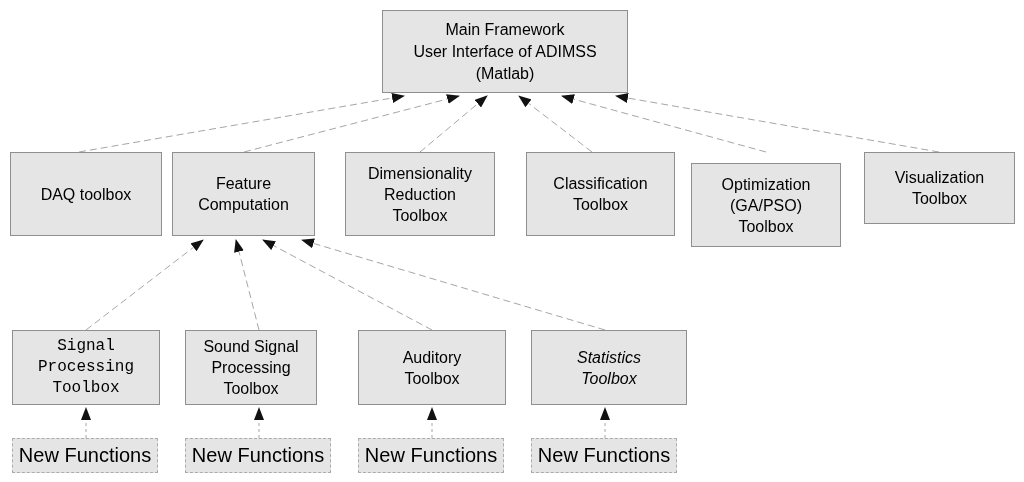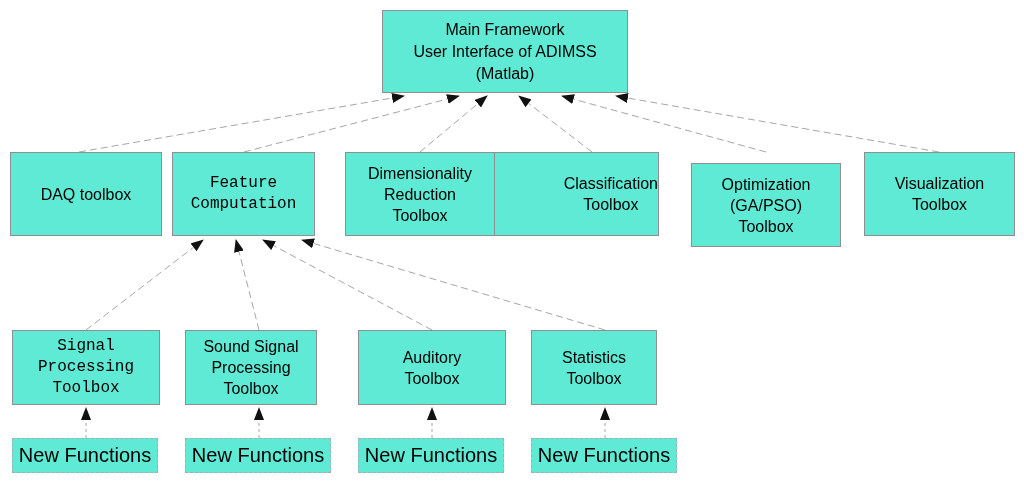--- a/index.html
+++ b/index.html
@@ -9,21 +9,21 @@
     font-family: "Liberation Sans", sans-serif;
     position: relative;
     overflow: hidden;
     color: #000;
   }
   #arrow-layer {
     position: absolute; left: 0; top: 0; z-index: 1;
   }
   .box {
     position: absolute;
-    background: #5eead4;
+    background: #e5e5e5;
     border: 1px solid #8f8f8f;
     display: flex;
     align-items: center;
     justify-content: center;
     text-align: center;
     z-index: 2;
     box-sizing: border-box;
   }
   .box .lbl {
     white-space: pre-line;
@@ -73,58 +73,58 @@
 
 <div class="box main-box" style="left:382px; top:10px; width:246px; height:83px;">
   <span class="lbl">Main Framework
 User Interface of ADIMSS
 (Matlab)</span>
 </div>
 
 <div class="box" style="left:10px; top:152px; width:152px; height:84px;">
   <span class="lbl">DAQ toolbox</span>
 </div>
-<div class="box" style="left:172px; top:152px; width:143px; height:84px;font-family:Liberation Mono, monospace;">
+<div class="box" style="left:172px; top:152px; width:143px; height:84px;">
   <span class="lbl">Feature
 Computation</span>
 </div>
 <div class="box" style="left:345px; top:152px; width:150px; height:84px;align-items:center;">
   <span class="lbl">Dimensionality
 Reduction
 Toolbox</span>
 </div>
-<div class="box" style="left:494px; top:152px; width:165px; height:84px;justify-content:flex-end;">
+<div class="box" style="left:526px; top:152px; width:149px; height:84px;">
   <span class="lbl">Classification
 Toolbox</span>
 </div>
 <div class="box" style="left:691px; top:163px; width:150px; height:84px;">
   <span class="lbl">Optimization
 (GA/PSO)
 Toolbox</span>
 </div>
-<div class="box" style="left:864px; top:152px; width:151px; height:84px;">
+<div class="box" style="left:864px; top:152px; width:151px; height:72px;">
   <span class="lbl">Visualization
 Toolbox</span>
 </div>
 
 <div class="box" style="left:12px; top:330px; width:148px; height:75px;font-family:Liberation Mono, monospace;">
   <span class="lbl">Signal
 Processing
 Toolbox</span>
 </div>
 <div class="box" style="left:185px; top:330px; width:132px; height:75px;">
   <span class="lbl">Sound Signal
 Processing
 Toolbox</span>
 </div>
 <div class="box" style="left:358px; top:330px; width:148px; height:75px;text-align:center;">
   <span class="lbl">Auditory
 Toolbox</span>
 </div>
-<div class="box" style="left:531px; top:330px; width:126px; height:75px;">
+<div class="box" style="left:531px; top:330px; width:156px; height:75px;font-style:italic;">
   <span class="lbl">Statistics
 Toolbox</span>
 </div>
 
 <div class="box dashed-box" style="left:12px; top:438px; width:146px; height:35px;">
   <span class="lbl">New Functions</span>
 </div>
 <div class="box dashed-box" style="left:185px; top:438px; width:146px; height:35px;">
   <span class="lbl">New Functions</span>
 </div>

